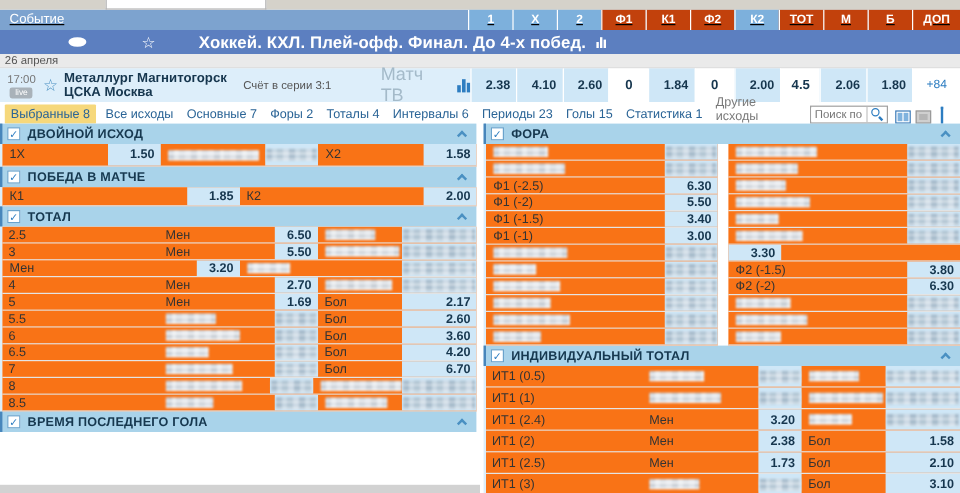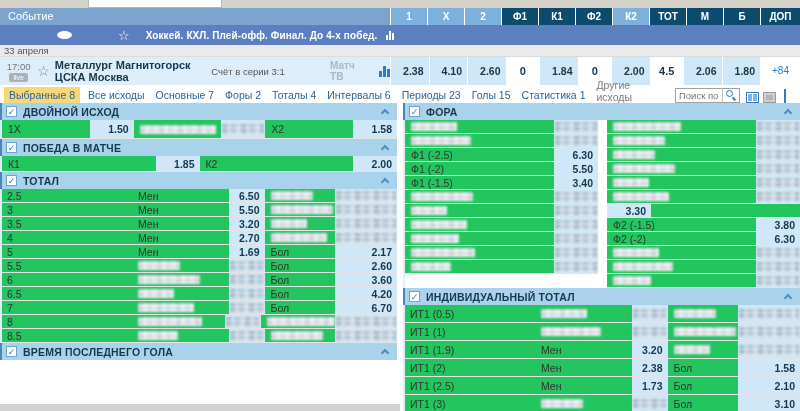--- a/index.html
+++ b/index.html
@@ -4,52 +4,52 @@
 <style>
   * { margin:0; padding:0; box-sizing:border-box; }
   body { font-family:"Liberation Sans","DejaVu Sans",sans-serif; background:#e9e9e9; }
   .page { width:800px; height:411px; position:relative; background:#fff; overflow:hidden; }
 
   
   .topstrip { height:8px; background:#d5d2ca; position:relative; }
   .topstrip .box { position:absolute; left:88px; top:0; width:134px; height:8px; background:#fff; border:1px solid #b5b5b5; border-top:none; }
 
   
-  .evbar { height:17px; display:flex; background:#7da3cf; }
+  .evbar { height:17px; display:flex; background:#7da3cf;text-decoration:underline; }
   .evtitle { flex:1; color:#fff; font-size:11px; line-height:17px; padding-left:8px; }
   .evcols { width:410px; display:flex; }
   .hcell { flex:1; text-align:center; line-height:17px; font-size:10px; font-weight:bold; color:#fff; border-left:1px solid #fff; }
   .hcell.light { background:#7db0dc; }
-  .hcell.dark  { background:#0c4a6e; }
+  .hcell.dark  { background:#c2410c; }
   .hcell.dop   { flex:0 0 40px; }
 
   
   .sportbar { height:20px; background:#5c7fc0; display:flex; align-items:center; color:#fff; }
   .puck { width:15px; height:8px; background:#fff; border-radius:50%; margin-left:57px; }
   .star { font-size:13px; line-height:1; }
   .sb-star { margin-left:46px; color:#fff; }
-  .sb-title { font-size:10px; font-weight:bold; margin-left:16px; letter-spacing:.1px; }
+  .sb-title { font-size:14px; font-weight:bold; margin-left:36px; letter-spacing:.1px; }
   .bars { display:flex; align-items:flex-end; gap:1px; margin-left:9px; }
   .bars i { display:block; width:2px; background:#fff; }
   .bars i:nth-child(1){height:5px;} .bars i:nth-child(2){height:9px;} .bars i:nth-child(3){height:7px;}
   .bars.blue i { background:#2d7dc1; width:3px; }
   .bars.blue i:nth-child(1){height:6px;} .bars.blue i:nth-child(2){height:11px;} .bars.blue i:nth-child(3){height:8px;}
 
   
   .daterow { height:12px; background:#eaeaea; font-size:9.5px; color:#555; line-height:12px; padding-left:4px; border-bottom:1px solid #dcdcdc; }
 
   
   .matchrow { height:28px; display:flex; }
   .m-left { flex:1; background:#ddeefa; display:flex; align-items:center; }
   .m-time { width:32px; margin-left:3px; font-size:9.5px; color:#777; text-align:center; }
   .livebadge { display:block; margin:1px auto 0; width:19px; height:9px; background:#a9b2b9; border-radius:2px; color:#fff; font-size:7px; line-height:9px; text-align:center; }
   .m-star { color:#4a90c2; font-size:14px; margin:0 5px 0 3px; }
   .m-teams { font-size:11px; font-weight:bold; color:#16364e; line-height:12.5px; width:160px; cursor:pointer; }
   .m-series { font-size:9.5px; color:#555; width:96px; }
-  .m-tv { font-size:10px; color:#a4bac9; margin-left:25px;font-weight:bold; }
+  .m-tv { font-size:15px; color:#a4bac9; margin-left:25px; }
   .m-odds { width:410px; display:flex; }
   .mcell { flex:1; text-align:center; font-size:11px; font-weight:bold; color:#16364e; line-height:28px; border-left:1px solid #fff; cursor:pointer; }
   .mcell.odd { background:#cfe7f7; }
   .mcell.param { background:#fff; }
   .mcell.more { flex:0 0 40px; background:#fff; color:#2d7dc1; font-weight:normal; font-size:10px; }
 
   
   .tabsrow { height:18px; display:flex; align-items:flex-end; font-size:10.5px; padding:0 4px; background:#fff; }
   .tab { color:#2a6496; margin-right:11px; cursor:pointer; white-space:nowrap; }
   .tab.active { background:#f6d87b; padding:2px 5px; margin-right:8px; border-radius:1px; }
@@ -70,21 +70,21 @@
 
   
   .cols { display:flex; gap:6px; align-items:flex-start; }
   .col { width:397px; }
   .sec-h { height:17px; background:#a9d3ea; display:flex; align-items:center; border-left:2px solid #4886bb; }
   .cbx { width:11px; height:11px; background:#fff; border:1px solid #6aa3cc; margin-left:4px; font-size:9px; line-height:10px; text-align:center; color:#2d7dc1; font-weight:bold; cursor:pointer; }
   .sec-t { font-size:10.5px; font-weight:bold; color:#16384f; margin-left:6px; flex:1; letter-spacing:.2px; }
   .chev { width:6px; height:6px; border:solid #4a90c2; border-width:2px 2px 0 0; transform:rotate(-45deg); margin:3px 9px 0 0; cursor:pointer; }
   .sec-b { border-left:2px solid #ddeefa; background:#fff; }
 
-  .row { display:flex; align-items:center; border-bottom:1px solid #e4e4e4; background:#22c55e; }
+  .row { display:flex; align-items:center; border-bottom:1px solid #e4e4e4; background:#f97316; }
   .r14 { height:14px; } .r15 { height:18px; } .r16 { height:16px; } .r19 { height:19px; }
   .paramc { width:130px; padding-left:5px; font-size:10.5px; color:#333; align-self:center; }
   .half { flex:1; display:flex; align-items:center; height:100%; }
   .lbl { flex:1; font-size:10.5px; color:#333; padding-left:6px; white-space:nowrap; }
   .odd { height:100%; display:flex; align-items:center; justify-content:flex-end; padding-right:5px; background:#cfe7f7; font-size:10.5px; font-weight:bold; color:#16364e; cursor:pointer; }
   .w36 { width:36px; } .w44 { width:44px; } .w62 { width:62px; }
 
   
   .pxl { height:9px; border-radius:1px; margin-left:6px; margin-right:auto; filter:blur(1.1px);
     background:
@@ -131,21 +131,21 @@
     <span class="puck"></span>
     <span class="star sb-star">☆</span>
     <span class="sb-title">Хоккей. КХЛ. Плей-офф. Финал. До 4-х побед.</span>
     <span class="bars">
         <i></i>
         <i></i>
         <i></i>
       </span>
   </div>
 
-  <div class="daterow">33 апреля</div>
+  <div class="daterow">26 апреля</div>
 
   <div class="matchrow">
     <div class="m-left">
       <div class="m-time">
         <span>17:00</span>
         <span class="livebadge">live</span>
       </div>
       <span class="star m-star">☆</span>
       <div class="m-teams">
         <div>Металлург Магнитогорск</div>
@@ -278,21 +278,20 @@
                 <div class="odd w36">5.50</div>
               </div>
               <div class="half">
                 <span class="pxl" style="width: 62px;"></span>
                 <div class="pxc w62">
                   <i class="pxi"></i>
                 </div>
               </div>
             </div>
             <div class="row r14">
-              <div class="paramc">3.5</div>
               <div class="half">
                 <span class="lbl">Мен</span>
                 <div class="odd w36">3.20</div>
               </div>
               <div class="half">
                 <span class="pxl" style="width: 36px;"></span>
                 <div class="pxc w62">
                   <i class="pxi"></i>
                 </div>
               </div>
@@ -453,20 +452,26 @@
                   </div>
                 </div>
                 <div class="row r14">
                   <div class="half">
                     <span class="lbl">Ф1 (-1.5)</span>
                     <div class="odd w44">3.40</div>
                   </div>
                 </div>
                 <div class="row r14">
                   <div class="half">
+                    <span class="lbl">Ф1 (-1)</span>
+                    <div class="odd w44">3.00</div>
+                  </div>
+                </div>
+                <div class="row r14">
+                  <div class="half">
                     <span class="pxl" style="width: 62px;"></span>
                     <div class="pxc w44">
                       <i class="pxi"></i>
                     </div>
                   </div>
                 </div>
                 <div class="row r14">
                   <div class="half">
                     <span class="pxl" style="width: 36px;"></span>
                     <div class="pxc w44">
@@ -632,21 +637,21 @@
                 </div>
               </div>
               <div class="half">
                 <span class="pxl" style="width: 62px;"></span>
                 <div class="pxc w62">
                   <i class="pxi"></i>
                 </div>
               </div>
             </div>
             <div class="row r15">
-              <div class="paramc">ИТ1 (1.9)</div>
+              <div class="paramc">ИТ1 (2.4)</div>
               <div class="half">
                 <span class="lbl">Мен</span>
                 <div class="odd w36">3.20</div>
               </div>
               <div class="half">
                 <span class="pxl" style="width: 36px;"></span>
                 <div class="pxc w62">
                   <i class="pxi"></i>
                 </div>
               </div>

